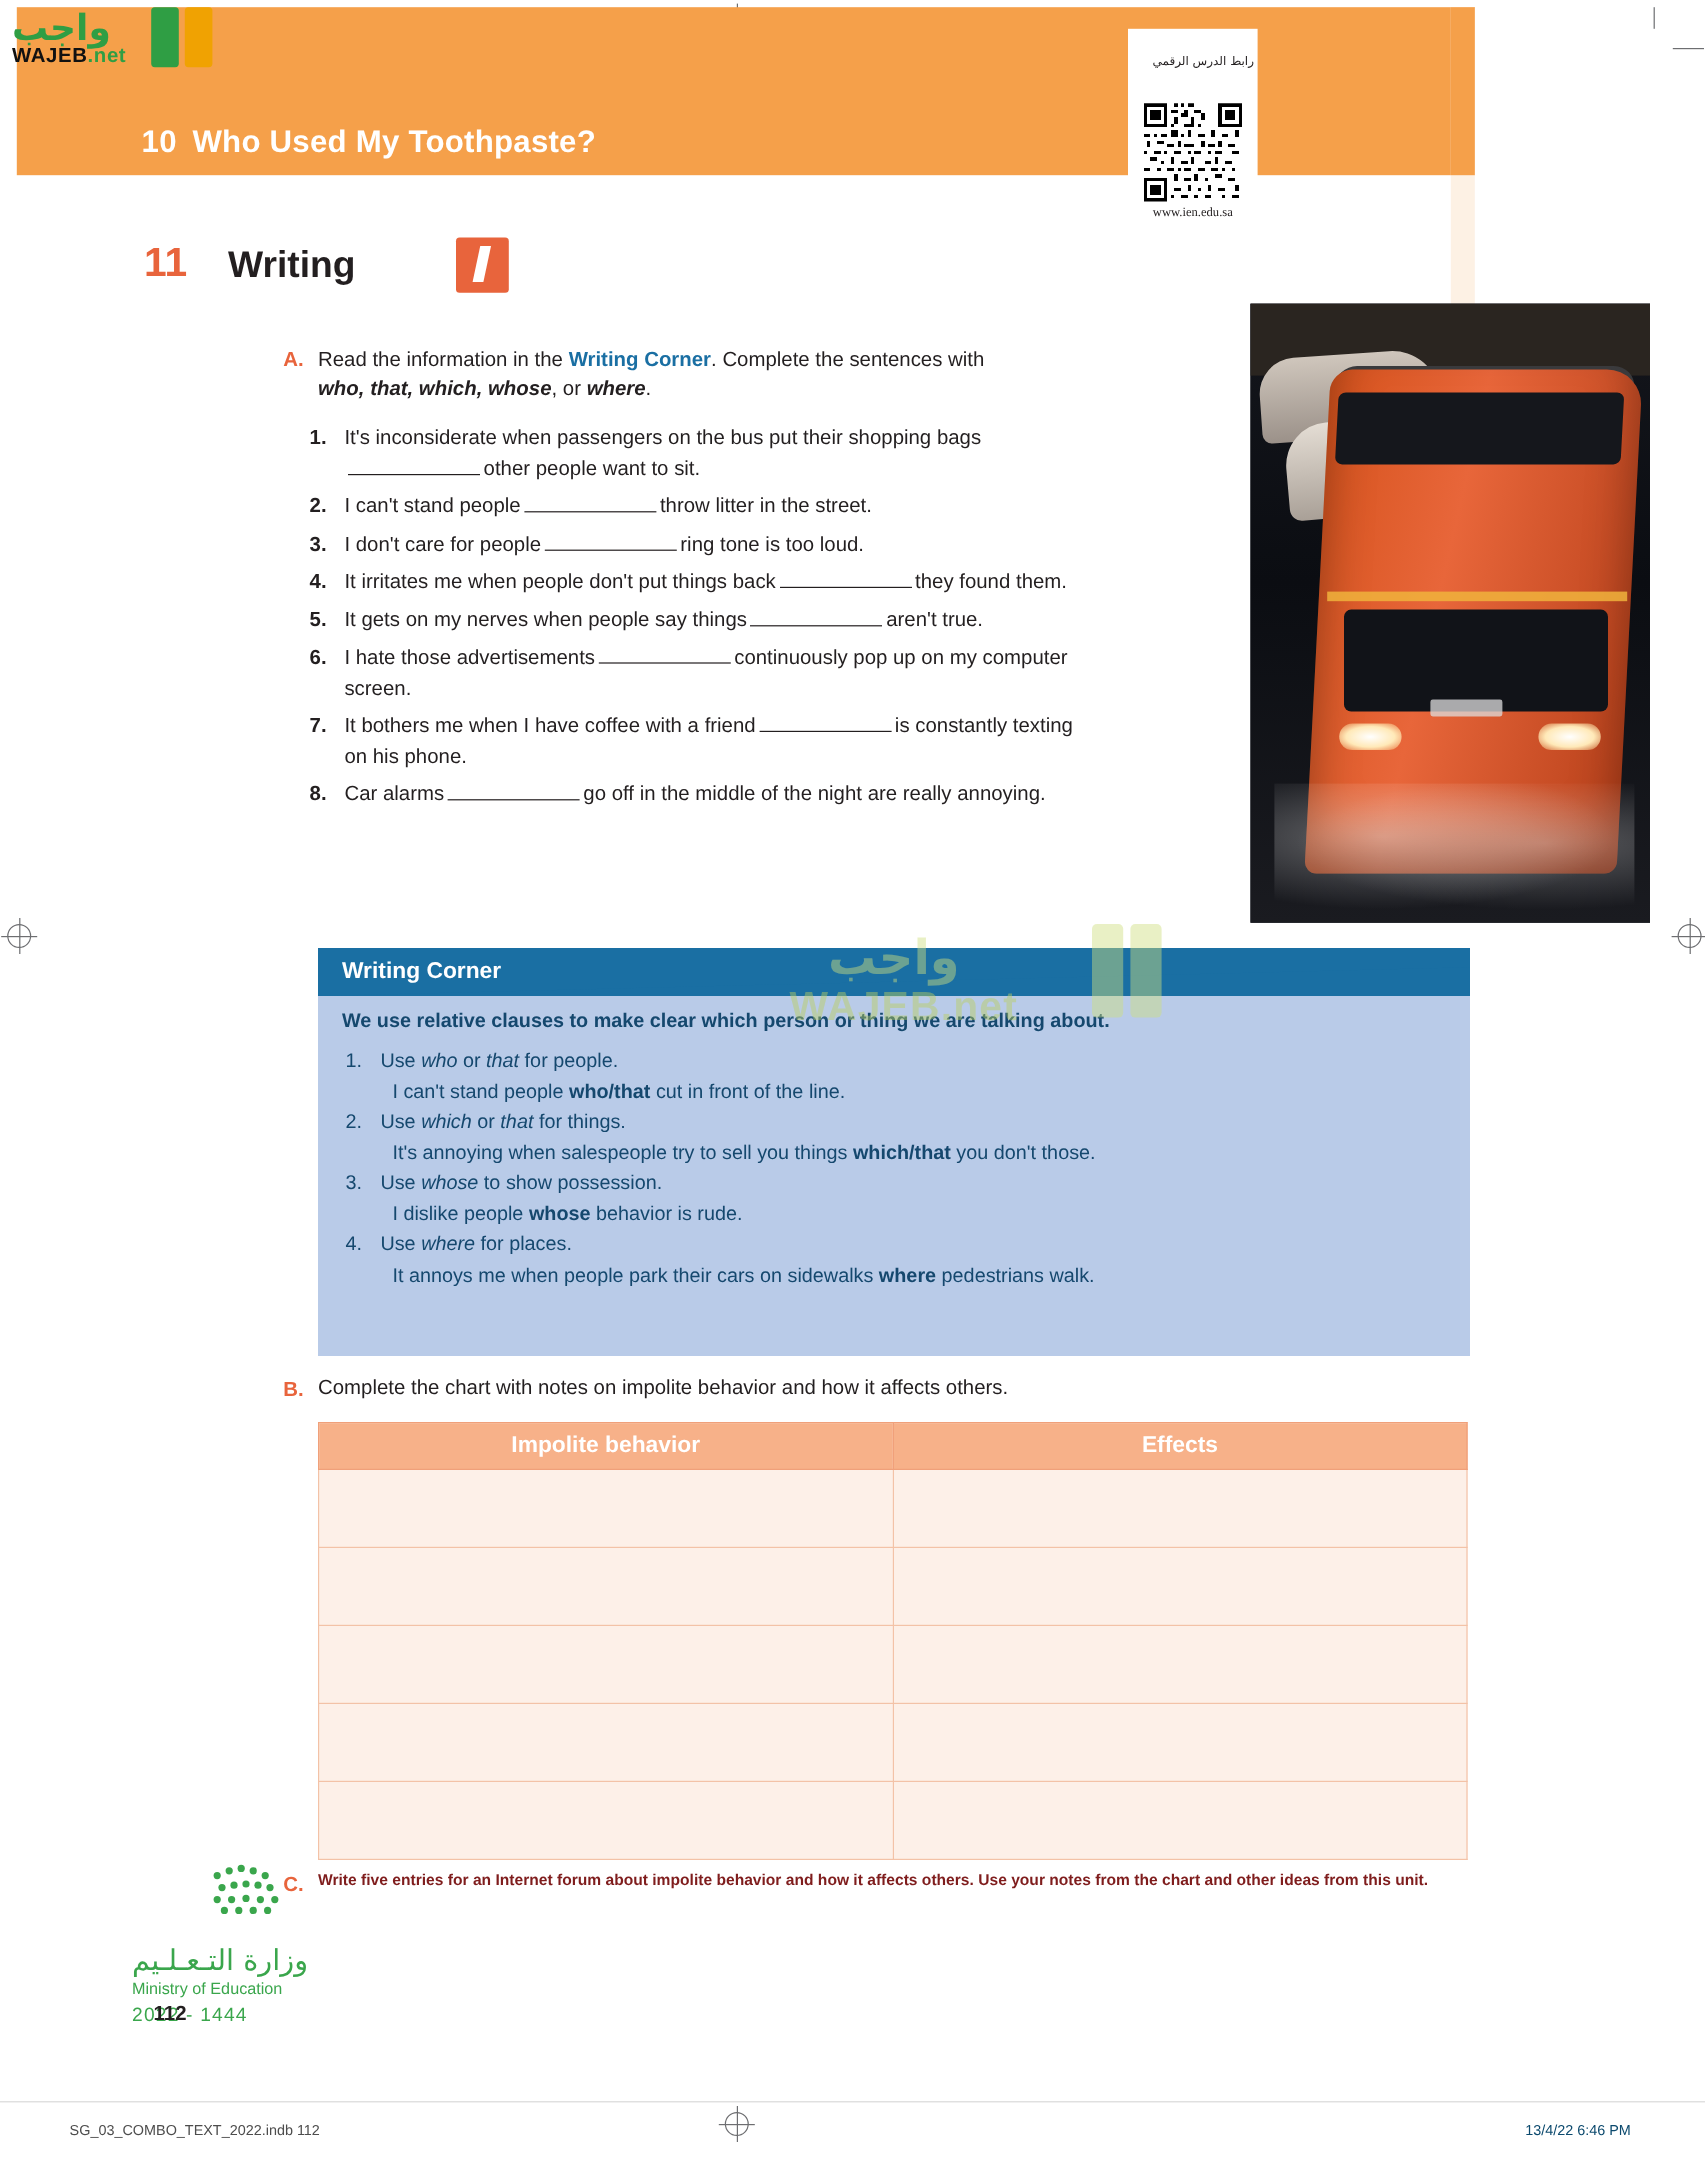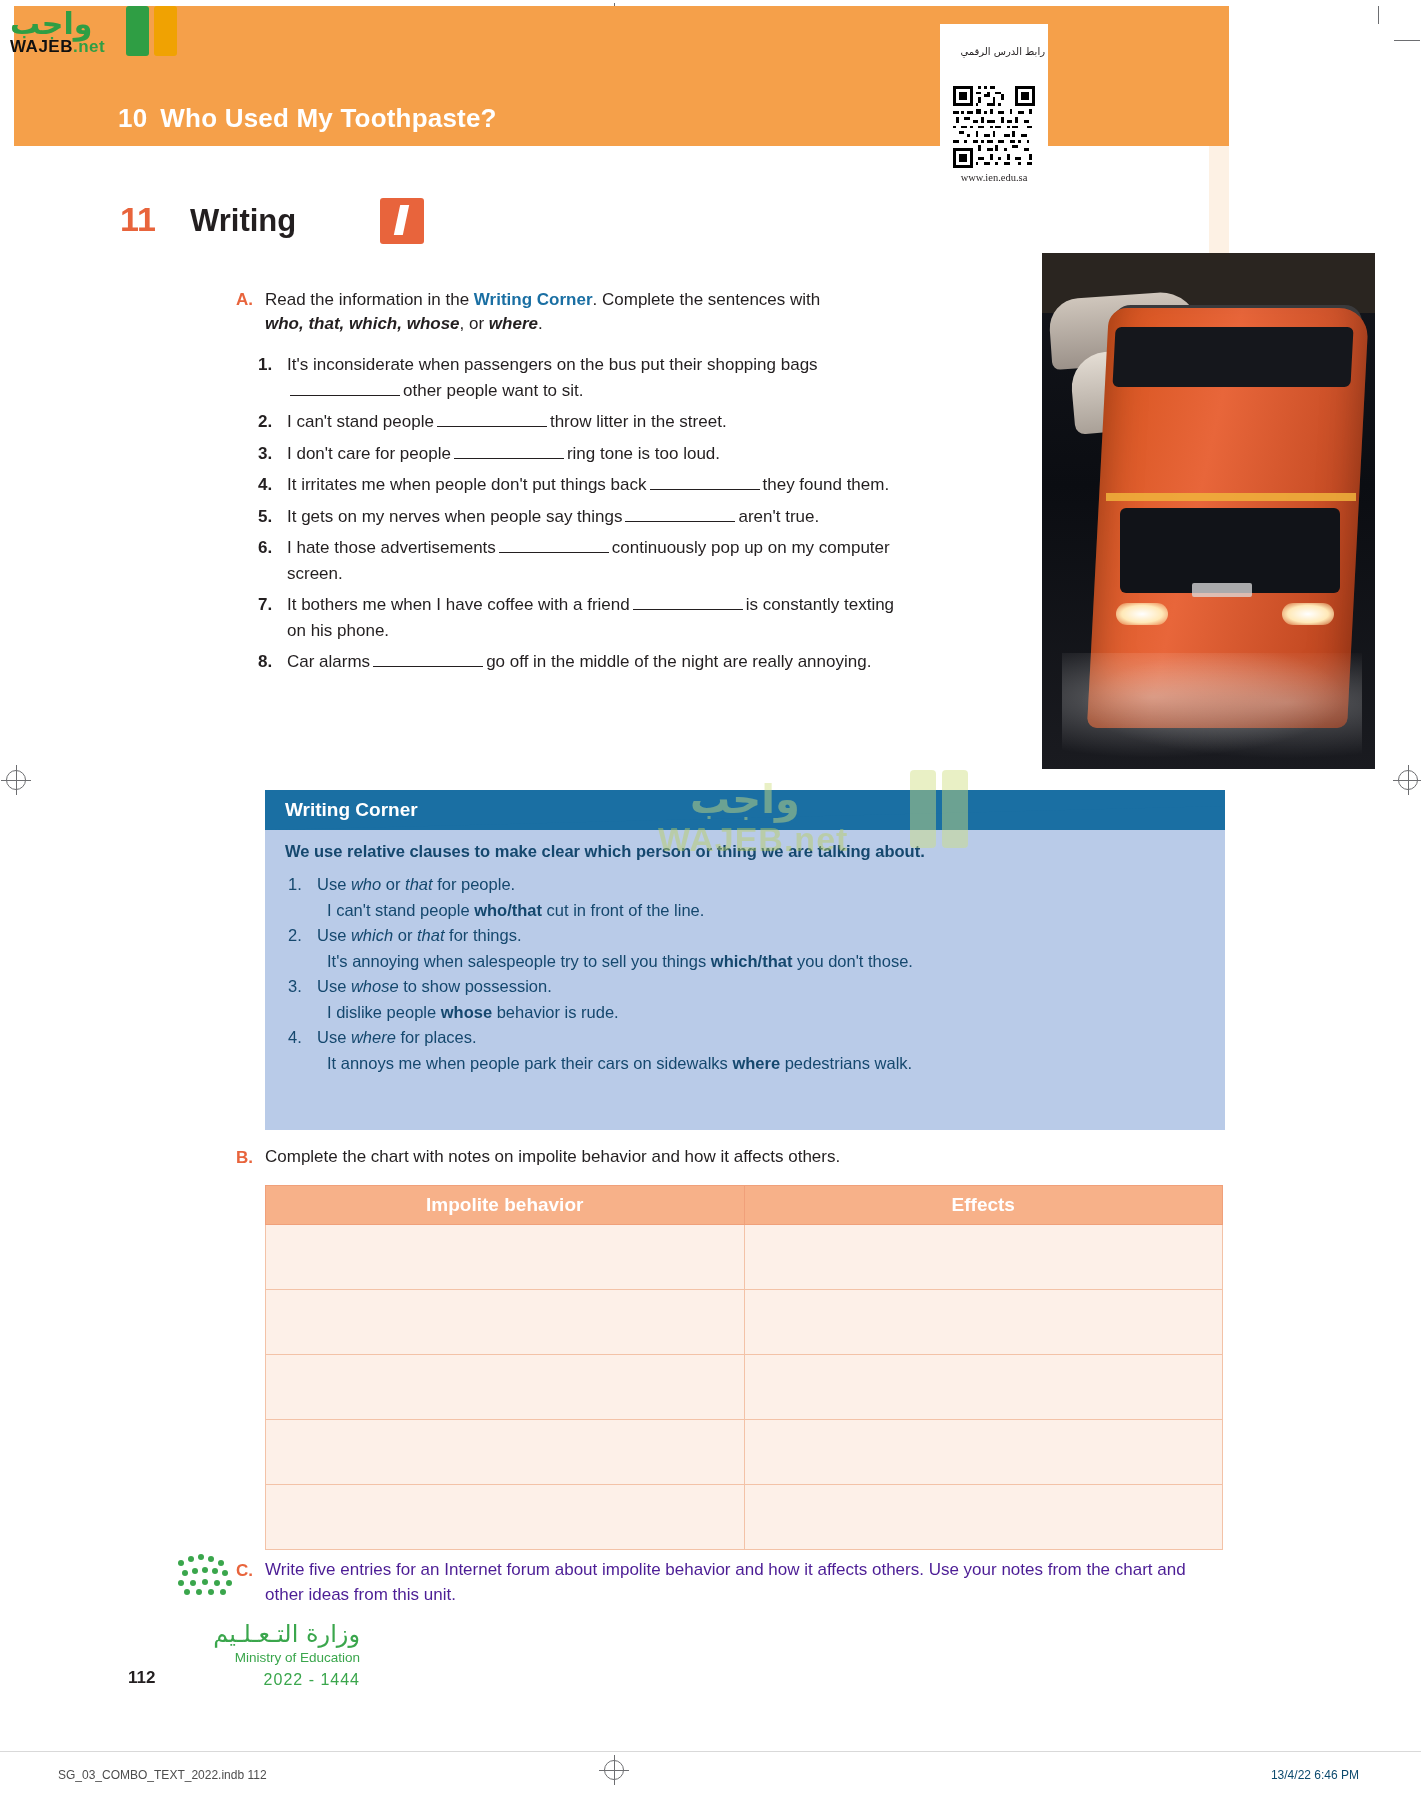--- a/index.html
+++ b/index.html
@@ -456,32 +456,33 @@
     top: 1561px;
     font-size: 17px;
     font-weight: bold;
     color: #e8643c;
   }
   .ex-c-text {
     position: absolute;
     left: 265px;
     top: 1558px;
     width: 930px;
-    font-size: 17px;
+    font-size: 13px;
     line-height: 1.45;
-    color: #4c1d95;
+    color: #7f1d1d;
+    font-weight: bold;
   }
 
   
   .ministry {
     position: absolute;
-    left: 100px;
+    left: 110px;
     top: 1620px;
     width: 260px;
-    text-align: right;
+    text-align: left;
   }
   .ministry .ar {
     font-size: 24px;
     color: #3aa64c;
     font-family: "DejaVu Sans", sans-serif;
     letter-spacing: 2px;
   }
   .ministry .en {
     font-size: 13.5px;
     color: #3aa64c;

